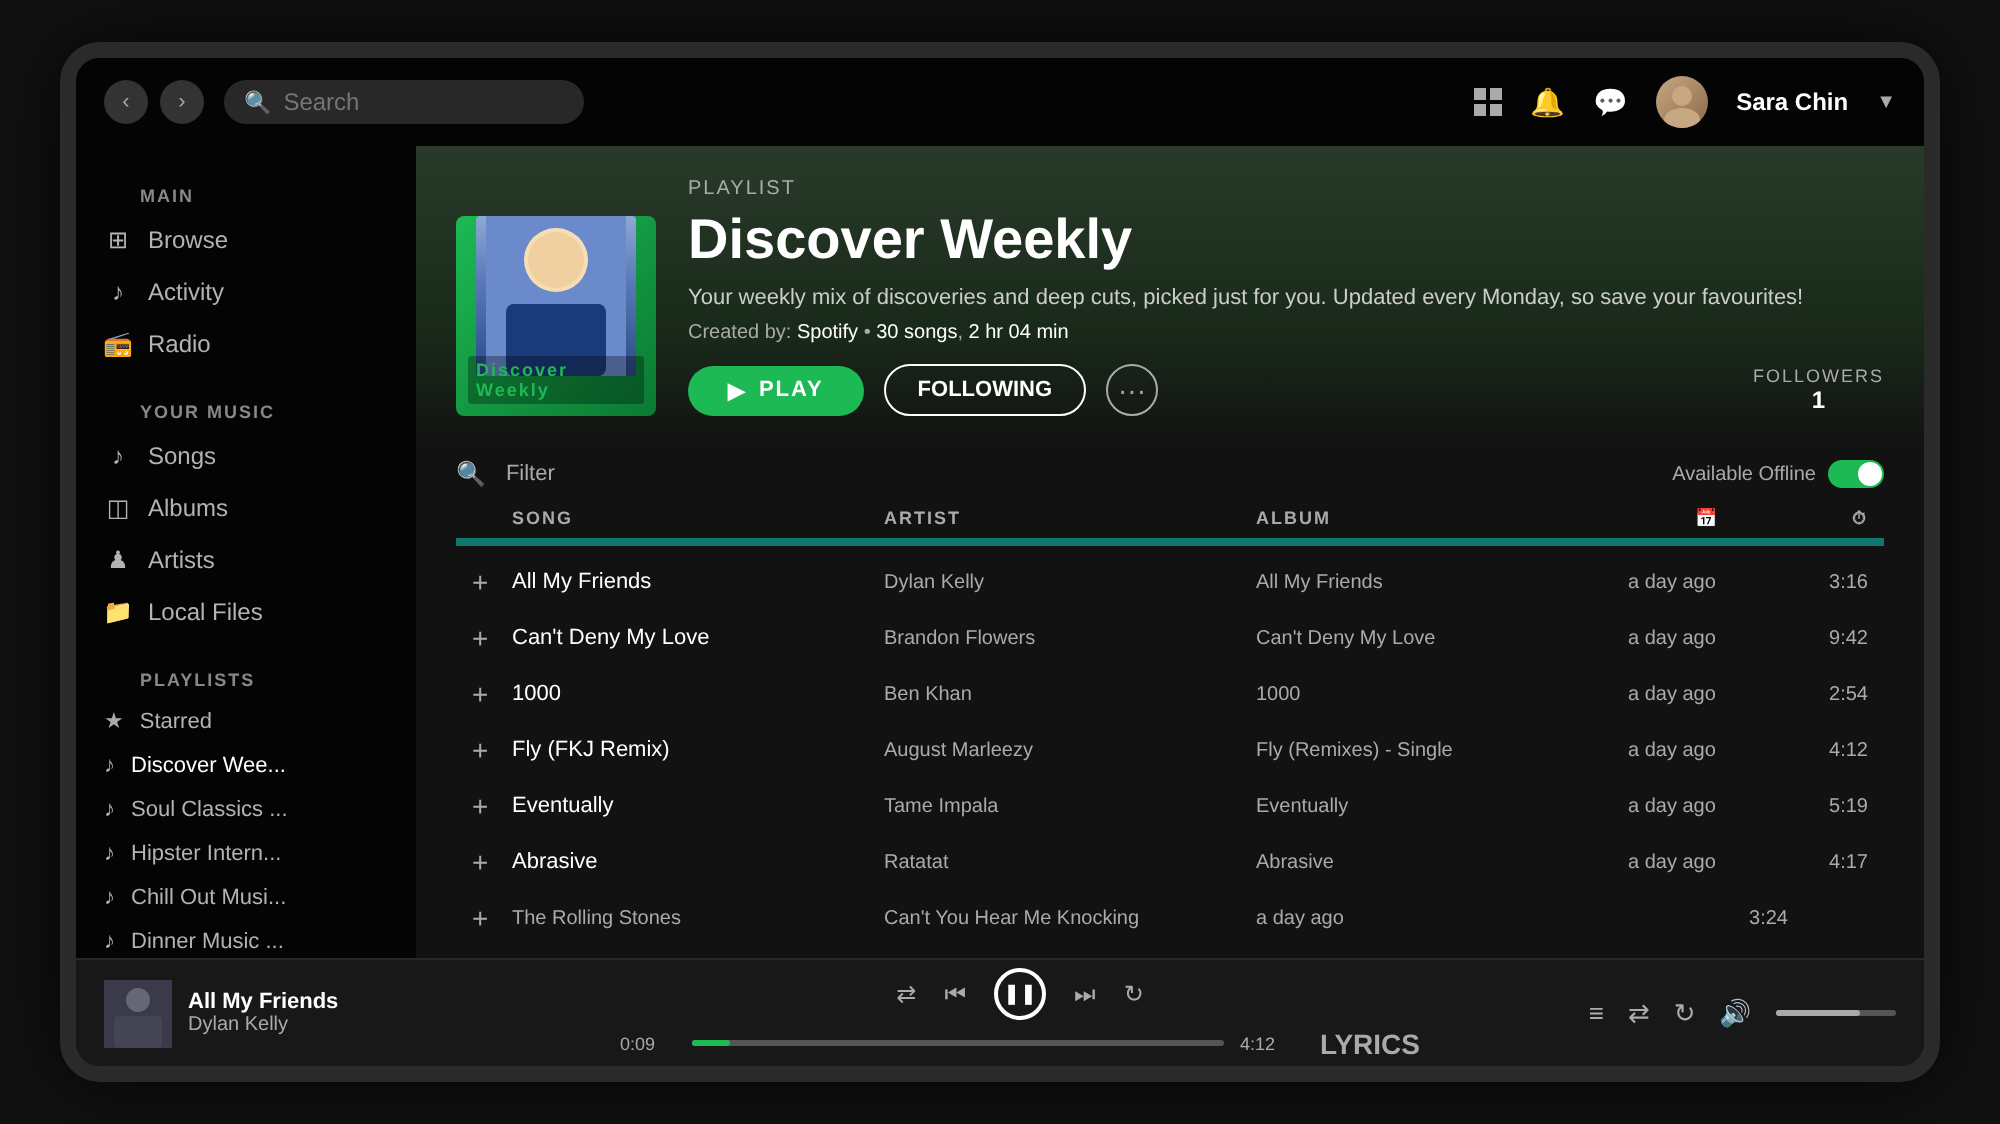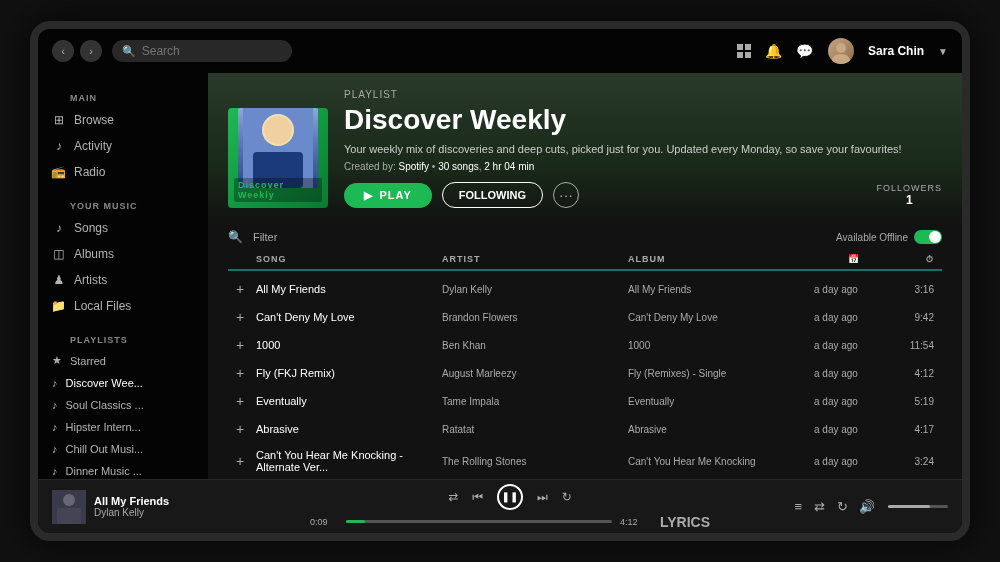--- a/index.html
+++ b/index.html
@@ -444,21 +444,21 @@
       overflow-y: auto;
       padding: 0 20px;
     }
     .track-table::-webkit-scrollbar { width: 4px; }
     .track-table::-webkit-scrollbar-track { background: transparent; }
     .track-table::-webkit-scrollbar-thumb { background: #555; }
     .table-header {
       display: grid;
       grid-template-columns: 20px 1fr 1fr 1fr 80px 40px;
       padding: 4px 8px;
-      border-bottom: 2px solid #0f766e;
+      border-bottom: 4px solid #0f766e;
       margin-bottom: 4px;
     }
     .th {
       color: #aaa;
       font-size: 9px;
       font-weight: 700;
       text-transform: uppercase;
       letter-spacing: 1px;
     }
     .track-row {
@@ -687,21 +687,21 @@
     <span class="track-duration">9:42</span>
   </div>
               <div class="track-row">
     <span class="add-btn">+</span>
     <div class="track-name-cell">
       <span class="track-name ">1000</span>
     </div>
     <span class="track-artist">Ben Khan</span>
     <span class="track-album">1000</span>
     <span class="track-time-ago">a day ago</span>
-    <span class="track-duration">11:54</span>
+    <span class="track-duration">2:54</span>
   </div>
               <div class="track-row">
     <span class="add-btn">+</span>
     <div class="track-name-cell">
       <span class="track-name ">Fly (FKJ Remix)</span>
     </div>
     <span class="track-artist">August Marleezy</span>
     <span class="track-album">Fly (Remixes) - Single</span>
     <span class="track-time-ago">a day ago</span>
     <span class="track-duration">4:12</span>
@@ -721,23 +721,20 @@
     <div class="track-name-cell">
       <span class="track-name ">Abrasive</span>
     </div>
     <span class="track-artist">Ratatat</span>
     <span class="track-album">Abrasive</span>
     <span class="track-time-ago">a day ago</span>
     <span class="track-duration">4:17</span>
   </div>
               <div class="track-row">
     <span class="add-btn">+</span>
-    <div class="track-name-cell">
-      <span class="track-name ">Can't You Hear Me Knocking - Alternate Ver...</span>
-    </div>
     <span class="track-artist">The Rolling Stones</span>
     <span class="track-album">Can't You Hear Me Knocking</span>
     <span class="track-time-ago">a day ago</span>
     <span class="track-duration">3:24</span>
   </div>
               <div class="track-row">
     
     
     
     

